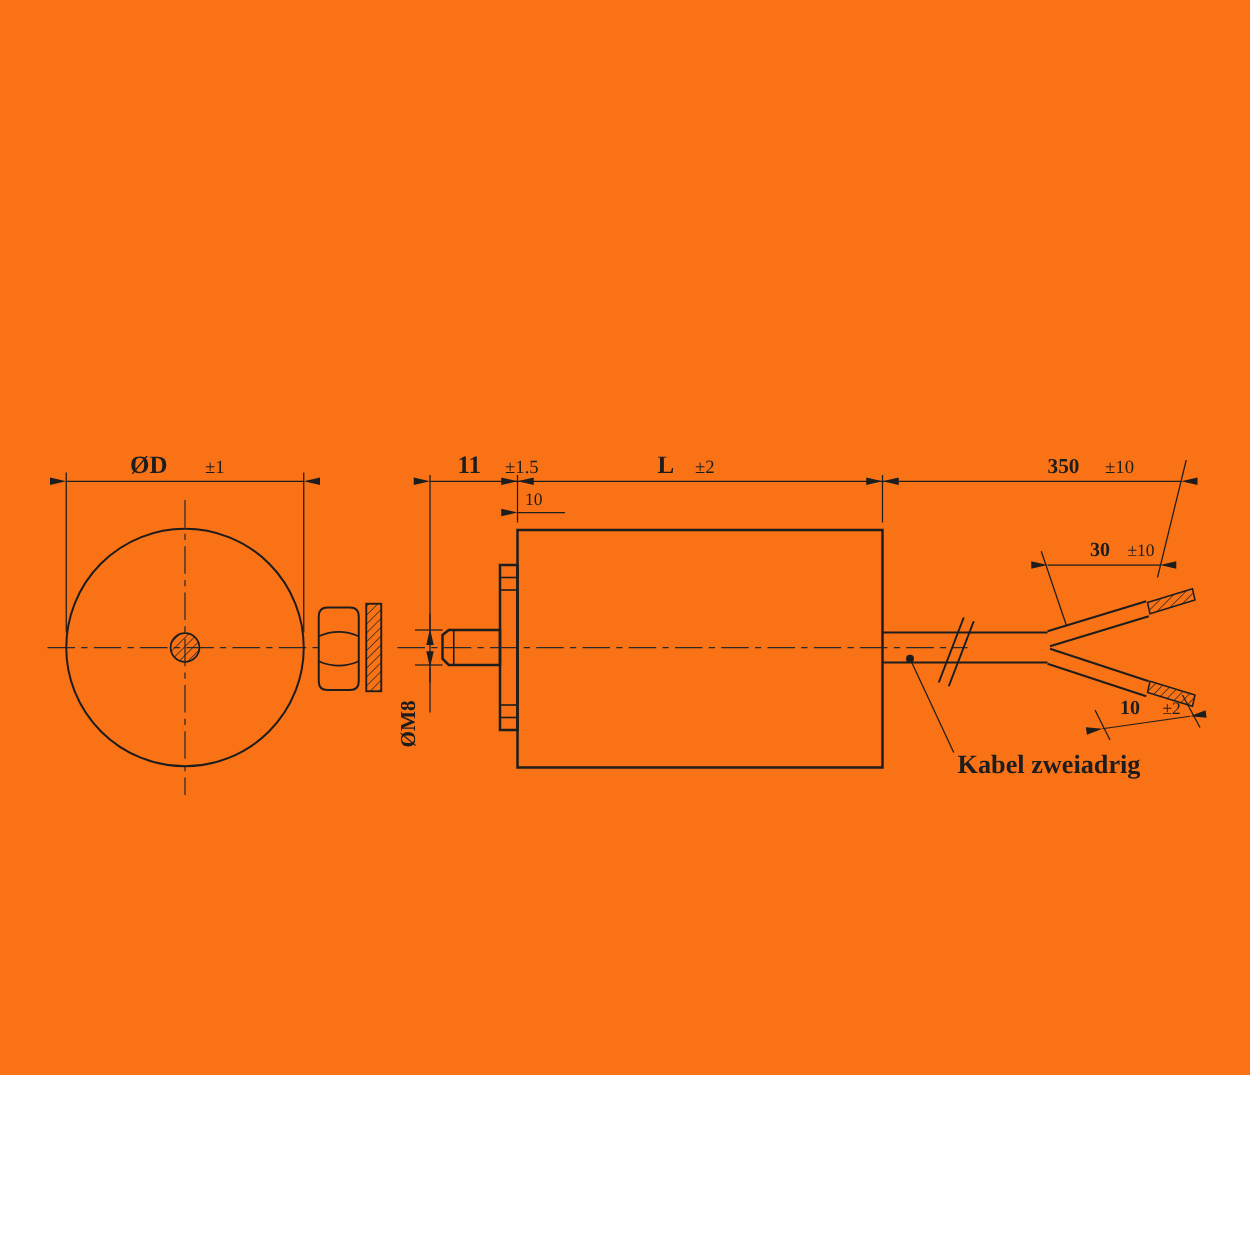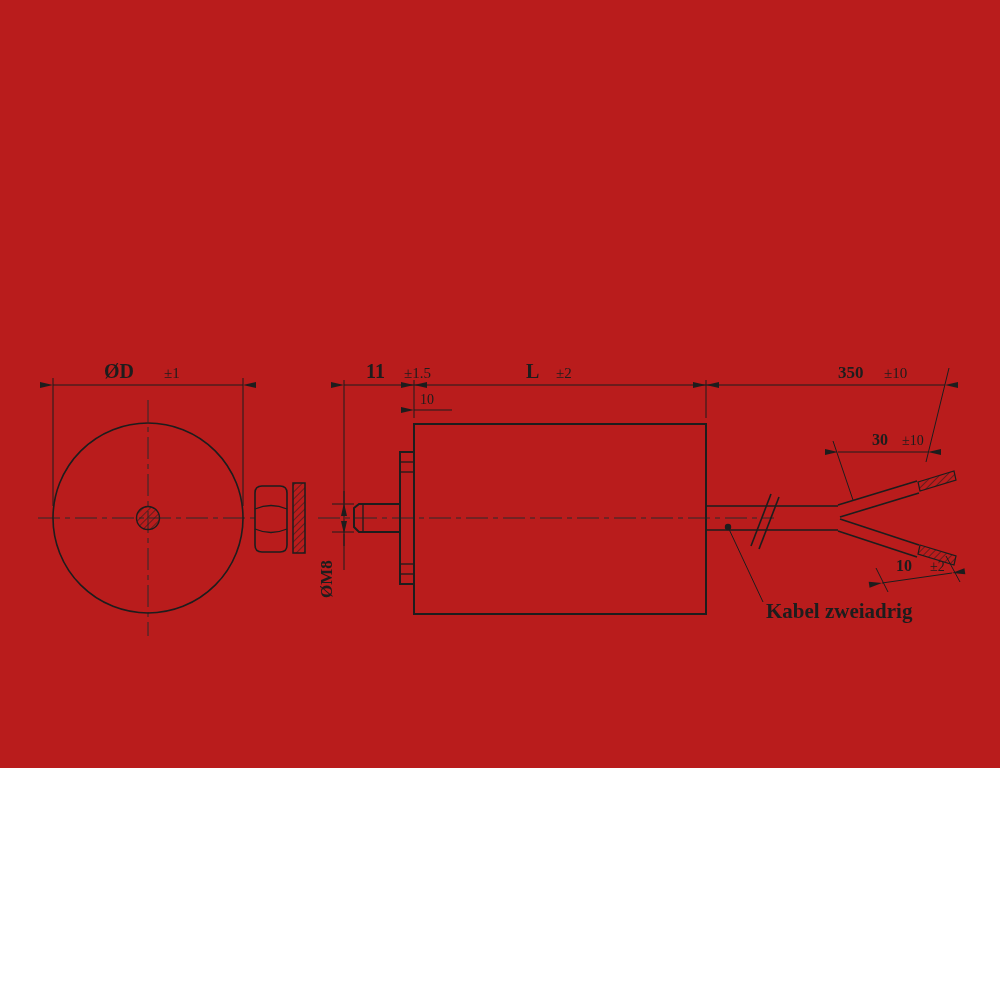--- a/index.html
+++ b/index.html
@@ -1,16 +1,16 @@
 <!DOCTYPE html>
 <html><head>
 <meta charset="utf-8">
 <style>
   html,body{margin:0;padding:0;background:#ffffff;}
-  .canvas{position:relative;width:1000px;height:768px;background:#b91c1c;overflow:hidden;}
+  .canvas{position:relative;width:1000px;height:860px;background:#f97316;overflow:hidden;}
   svg{position:absolute;left:0;top:0;}
   svg text{font-family:"Liberation Serif", serif;fill:#1d1d1d;}
   .val{font-weight:bold;}
   .thin{stroke:#1d1d1d;stroke-width:1;fill:none;}
   .thin13{stroke:#1d1d1d;stroke-width:1.3;fill:none;}
   .line2{stroke:#1d1d1d;stroke-width:2;fill:none;}
   .line16{stroke:#1d1d1d;stroke-width:1.6;fill:none;}
   .cline{stroke:#2a2a2a;stroke-width:1;fill:none;stroke-dasharray:22 5 5 5;}
   .dim{stroke:#1d1d1d;stroke-width:1;fill:none;marker-start:url(#arrow);marker-end:url(#arrow);}
   .dimS{stroke:#1d1d1d;stroke-width:1;fill:none;marker-start:url(#arrow);}

